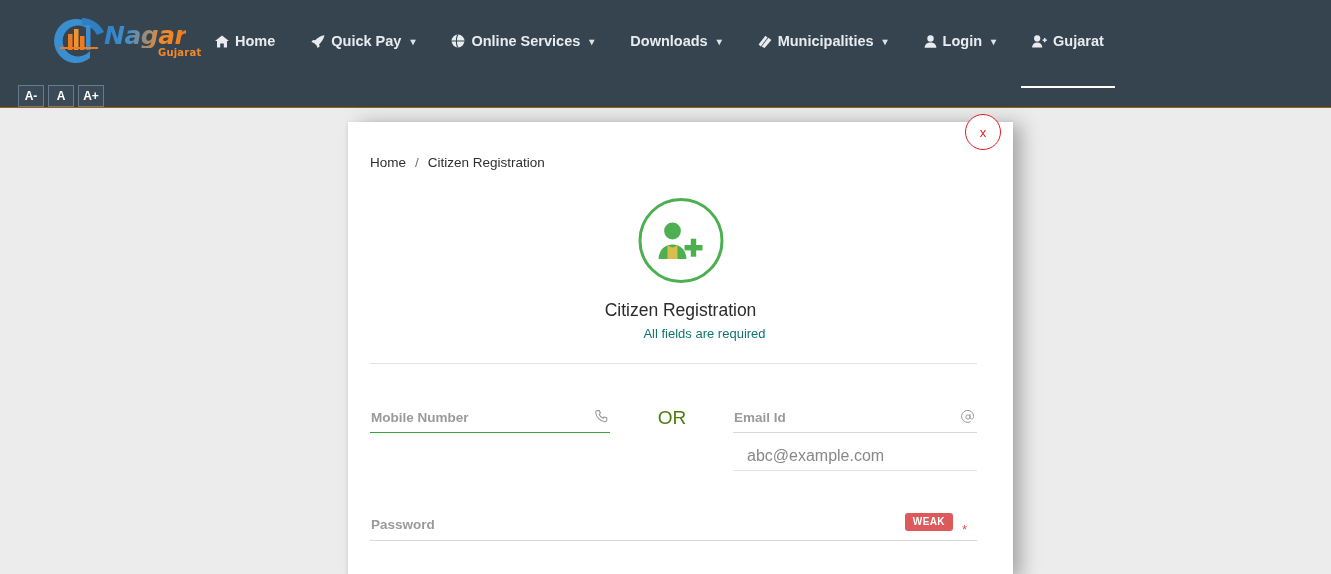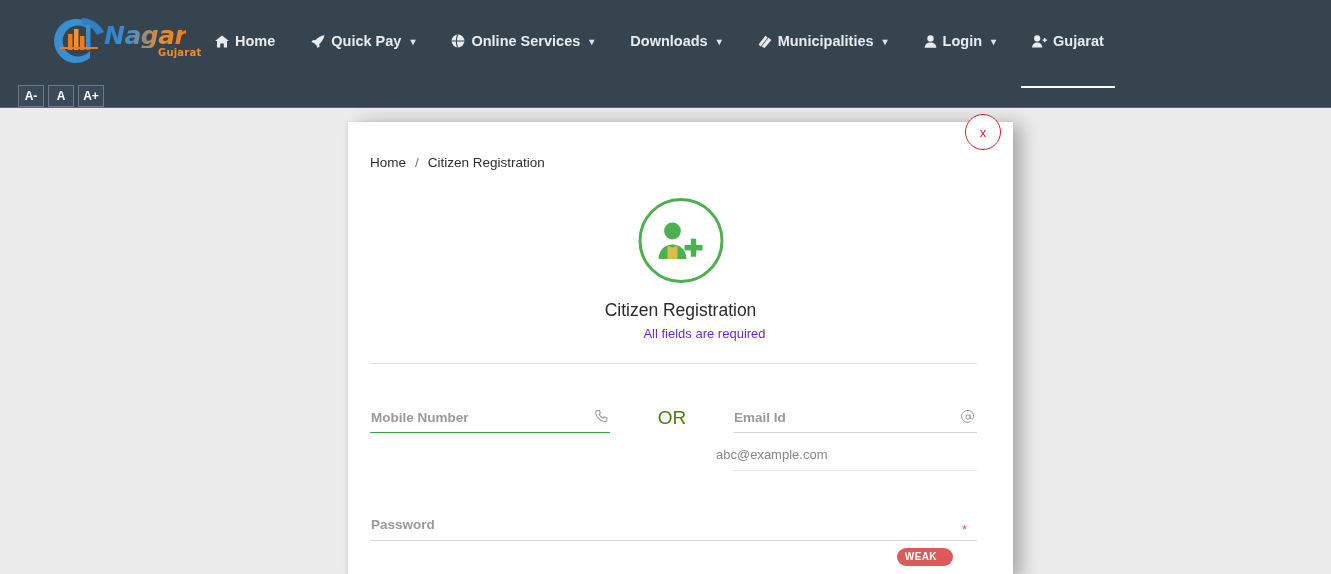--- a/index.html
+++ b/index.html
@@ -223,21 +223,21 @@
     color: #2b2b2b;
     font-weight: normal;
   }
   .card-sub {
     position: absolute;
     left: 0;
     top: 204px;
     width: 713px;
     text-align: center;
     font-size: 13px;
-    color: #6d28d9;
+    color: #0f766e;
   }
 
   .divider {
     position: absolute;
     left: 22px;
     top: 241px;
     width: 607px;
     height: 1px;
     background: #e2e2e2;
   }
@@ -289,23 +289,23 @@
     color: #4d7c0f;
   }
   #email-field {
     left: 385px;
     top: 288px;
     width: 244px;
     height: 23px;
   }
   .email-hint {
     position: absolute;
-    left: 368px;
+    left: 399px;
     top: 325px;
-    font-size: 13px;
+    font-size: 16px;
     color: #888888;
   }
   .email-hint-line {
     position: absolute;
     left: 385px;
     top: 348px;
     width: 244px;
     height: 1px;
     background: #e4e4e4;
   }
@@ -318,24 +318,23 @@
   }
   .pw-strength {
     position: absolute;
     right: 24px;
     top: -4px;
     background: #dc5a5a;
     color: #ffffff;
     font-size: 10px;
     font-weight: bold;
     letter-spacing: 0.4px;
-    padding: 4px 16px 4px 8px;
-    border-radius: 9px;
+    padding: 4px 8px 4px 8px;
+    border-radius: 3px;
     line-height: 1;
-    margin-top: 35px;
   }
   .req-star {
     position: absolute;
     right: 10px;
     top: 6px;
     color: #e8544a;
     font-size: 13px;
     line-height: 1;
   }
 </style>

